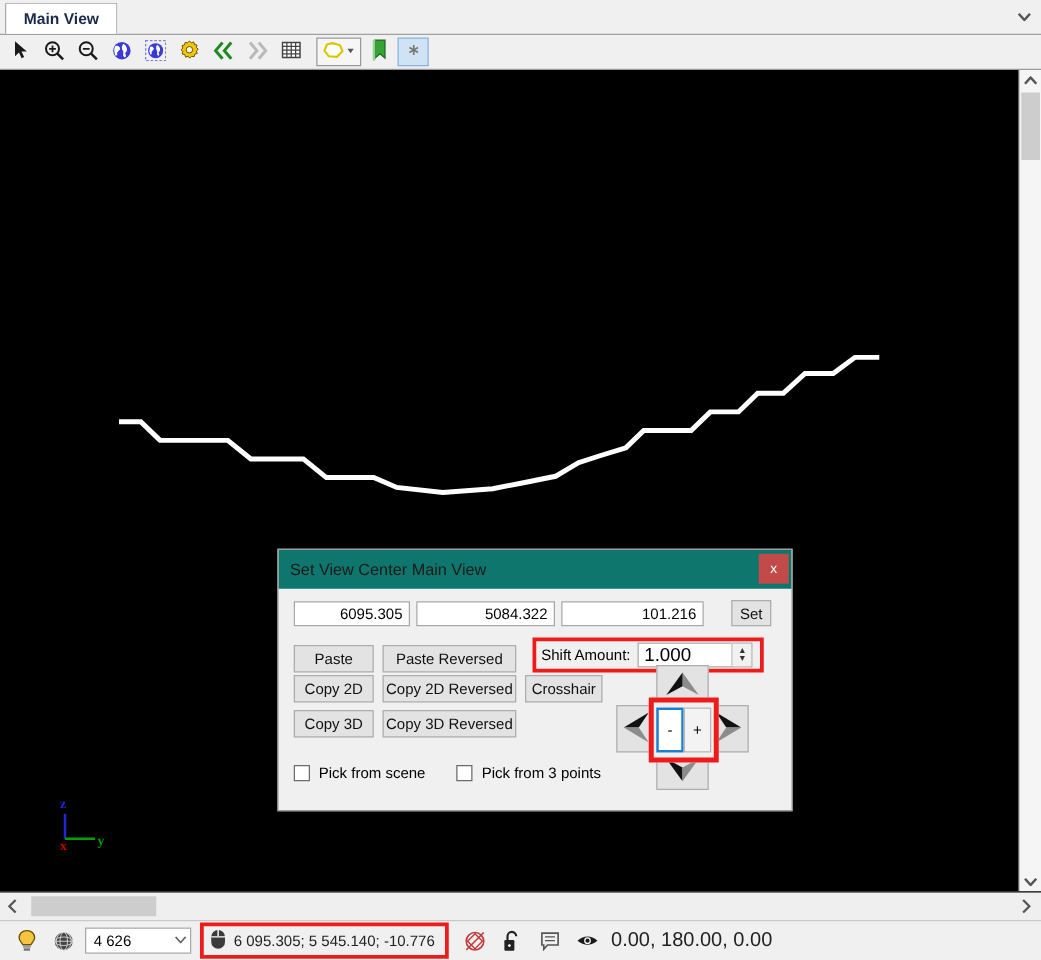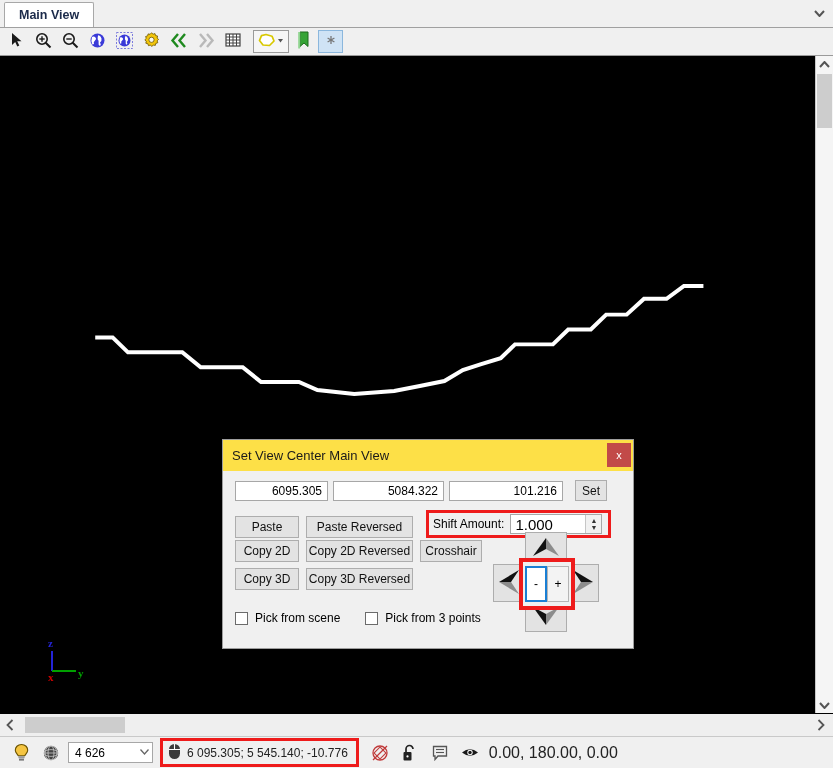--- a/index.html
+++ b/index.html
@@ -65,21 +65,21 @@
   .axisgizmo .lbl{position:absolute;font-size:11px;font-weight:bold;font-family:"Liberation Serif",serif;}
 
   
   .dialog{
     position:absolute;left:222px;top:438px;width:410px;
     background:#f0f0f0;border:1px solid #9d9d9d;
     box-shadow:0 1px 3px rgba(0,0,0,.35);
     z-index:40;
   }
   .dlg-title{
-    height:31px;background:#fde047;display:flex;align-items:center;
+    height:31px;background:#0f766e;display:flex;align-items:center;
     padding-left:9px;font-size:13px;color:#1a1a1a;position:relative;
   }
   .dlg-close{
     position:absolute;right:2px;top:3px;width:24px;height:24px;
     background:#c24a48;color:#fff;display:flex;align-items:center;justify-content:center;
     font-size:11px;
   }
   .dlg-body{padding:9px 12px 11px 12px;background:#f0f0f0;}
   .row{display:flex;align-items:center;margin-bottom:7px;}
   .numfield{
@@ -327,21 +327,21 @@
           <div class="row" style="margin-bottom:9px;">
             <div class="numfield" style="width:93px;">
               <span>6095.305</span>
             </div>
             <div class="numfield" style="width:111px;margin-left:5px;">
               <span>5084.322</span>
             </div>
             <div class="numfield" style="width:114px;margin-left:5px;">
               <span>101.216</span>
             </div>
-            <div class="btn" style="width:32px;margin-left:12px;height:21px;">
+            <div class="btn" style="width:32px;margin-left:22px;height:21px;">
               <span>Set</span>
             </div>
           </div>
 
           <div class="row" style="margin-bottom:2px;align-items:flex-end;">
             <div class="btn" style="width:64px;">
               <span>Paste</span>
             </div>
             <div class="btn" style="width:107px;margin-left:7px;">
               <span>Paste Reversed</span>

